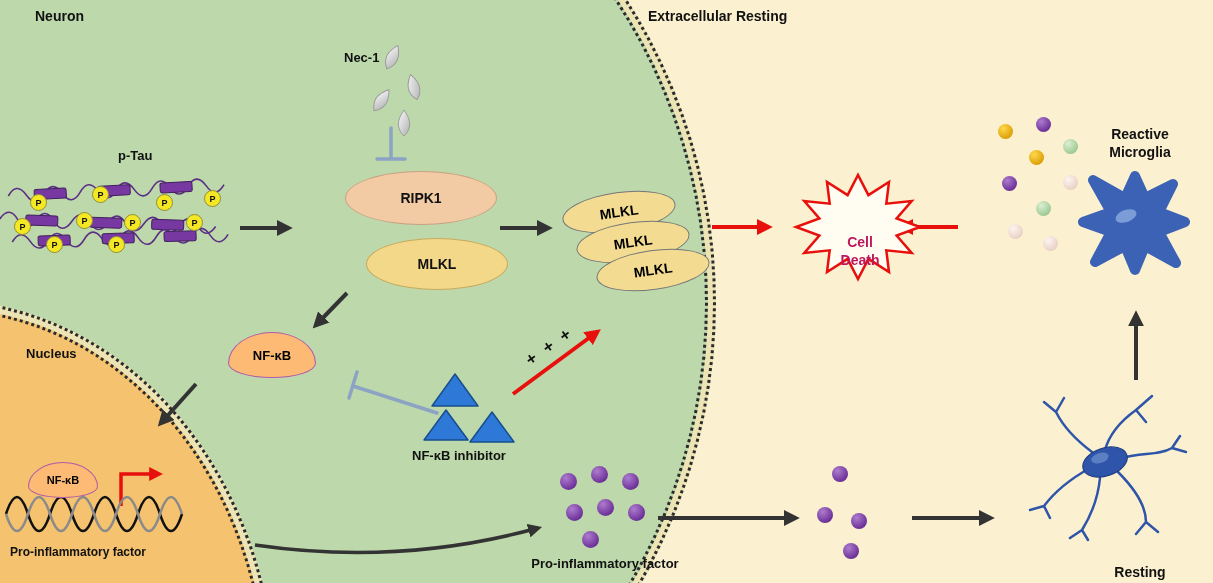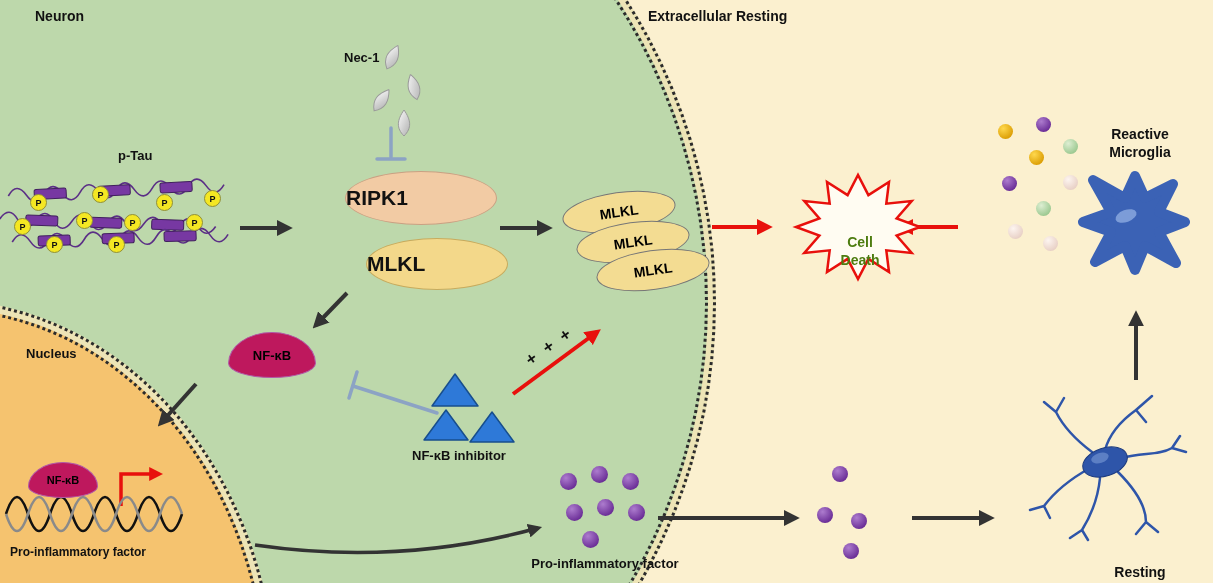--- a/index.html
+++ b/index.html
@@ -14,31 +14,31 @@
   .nucleus-outer{left:-390px;top:300px;width:660px;height:780px;border-radius:50%;
                  background:#EDE4B6;border:3.5px dotted #2b2b2b;z-index:3;}
   .nucleus-inner{left:-382px;top:308px;width:644px;height:764px;border-radius:50%;
                  background:#F5C36F;border:3.5px dotted #2b2b2b;z-index:4;}
   
   .lbl{position:absolute;font-weight:bold;font-size:14px;color:#111;
        white-space:nowrap;z-index:9;}
   .lbl.small{font-size:13px;}
   .lbl.tiny{font-size:12px;}
   .wrap{white-space:normal;text-align:center;line-height:1.25;margin-top:28px;}
-  .red{color:#4d7c0f;}
+  .red{color:#be185d;}
   
   .oval{position:absolute;border-radius:50%;display:flex;align-items:center;
-        font-weight:bold;font-size:21px;color:#111;z-index:6;}
+        justify-content:center;font-weight:bold;font-size:14px;color:#111;z-index:6;}
   .ripk1{left:345px;top:171px;width:150px;height:52px;background:#F2CBA4;border:1px solid #c9a183;}
   .ripk3{left:295px;top:202px;width:155px;height:54px;background:#C7D9EC;border:1px solid #9ab3cc;}
   .mlklc{left:366px;top:238px;width:140px;height:50px;background:#F3D88A;border:1px solid #c7ab5e;}
   .mlkl-chip{position:absolute;width:112px;height:38px;background:#F3DC92;border:1.5px solid #777;
              border-radius:50%;display:flex;align-items:center;justify-content:center;
              font-weight:bold;font-size:14px;transform:rotate(-8deg);z-index:6;}
-  .nfkb{position:absolute;background:#be185d;border:1px solid #b05aa8;z-index:8;
+  .nfkb{position:absolute;background:#fdba74;border:1px solid #b05aa8;z-index:8;
         border-radius:50% 50% 50% 50% / 68% 68% 32% 32%;display:flex;align-items:center;
         justify-content:center;font-weight:bold;}
   
   .dot{position:absolute;border-radius:50%;z-index:9;}
   .dot-purple{background:radial-gradient(circle at 35% 30%,#ad7cce,#6a2d96 75%);}
   .dot-yellow{background:radial-gradient(circle at 35% 30%,#ffd84d,#d99a00 80%);}
   .dot-green{background:radial-gradient(circle at 35% 30%,#ddeed2,#97c68c 80%);}
   .dot-pink{background:radial-gradient(circle at 35% 30%,#fdf5f0,#e5cbc0 85%);}
   .pbadge{position:absolute;width:15px;height:15px;border-radius:50%;background:#F4E723;
           border:1px solid #8f8f3a;color:#111;font-weight:bold;font-size:9px;display:flex;

